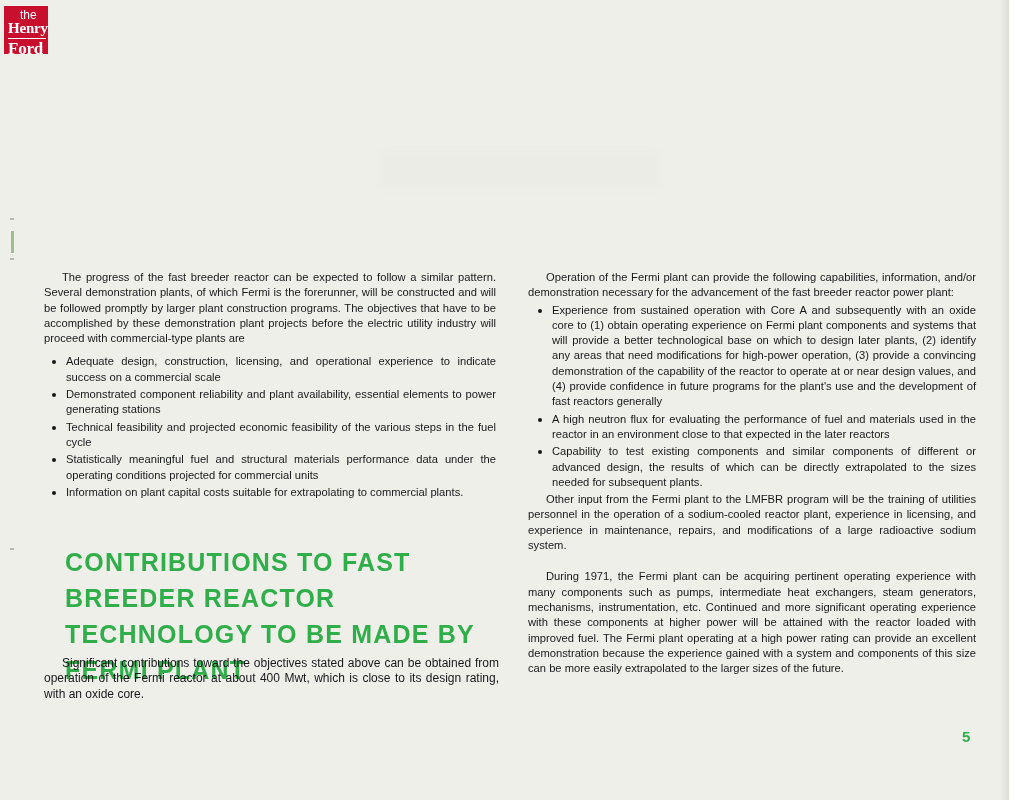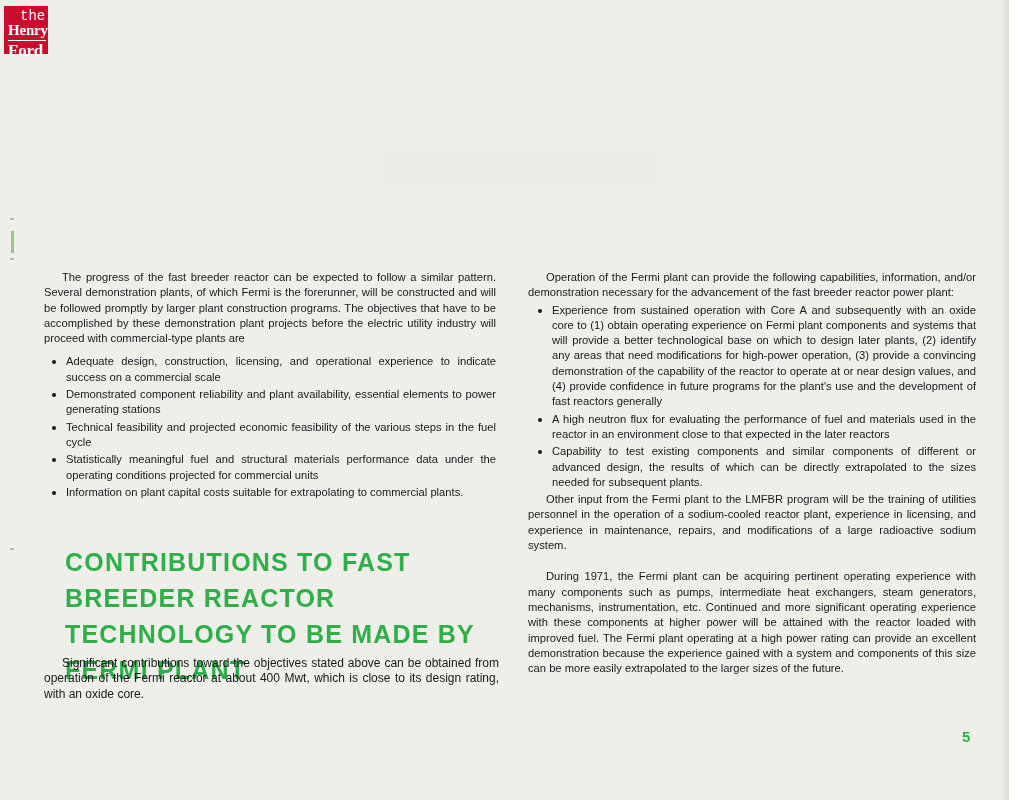--- a/index.html
+++ b/index.html
@@ -71,21 +71,21 @@
     position: absolute;
     left: 4px; top: 6px;
     width: 44px; height: 48px;
     background: #c8102e;
     color: #ffffff;
     font-family: "Liberation Serif", serif;
     line-height: 1.02;
     padding: 3px 4px 0 4px;
     box-sizing: border-box;
   }
-  #logo .l1 { font-size: 14px; font-family: Liberation Mono, monospace; padding-left: 12px; }
+  #logo .l1 { font-size: 12px; font-family: Liberation Sans, sans-serif; padding-left: 12px; }
   #logo .l2 { font-size: 15px; font-weight: bold; letter-spacing: -0.2px; }
   #logo .l3 { font-size: 17px; font-weight: bold; letter-spacing: -0.2px; }
   #logo .rule {
     width: 38px; height: 1px; background: #ffffff;
     margin: 1px 0 1px 0;
   }
 
   
   .col {
     position: absolute;

